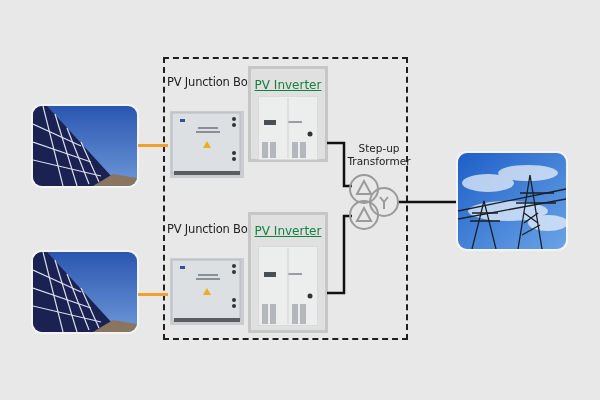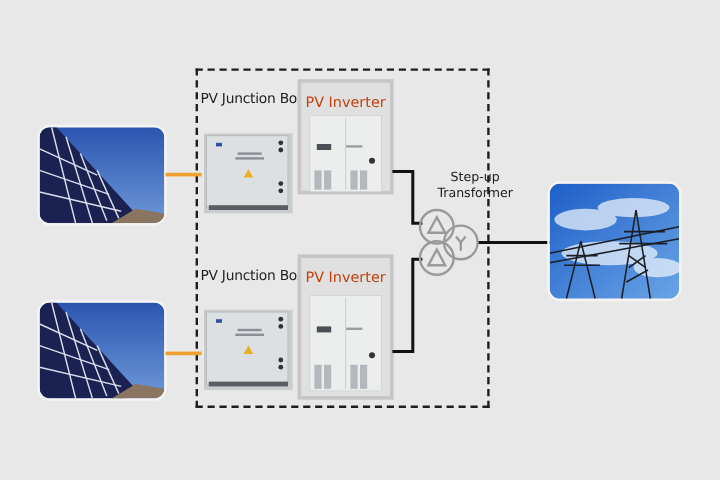--- a/index.html
+++ b/index.html
@@ -2,21 +2,21 @@
 <html><head>
 <meta charset="utf-8">
 <style>
   html, body { margin:0; padding:0; }
   body { width:600px; height:400px; background:#e9e8e8; position:relative; overflow:hidden; font-family:"DejaVu Sans", sans-serif; }
   .abs { position:absolute; }
   .dashbox { left:163px; top:57px; width:245px; height:283px; border:2.5px dashed #1e1e1e; box-sizing:border-box; }
   .photo { border-radius:9px; overflow:hidden; box-shadow:0 0 0 2px #f4f4f4; }
   .label { font-size:11.5px; color:#222; white-space:nowrap; letter-spacing:-0.2px; }
   .inv-frame { background:#e0e0e0; border:3px solid #c6c6c6; box-sizing:border-box; }
-  .inv-title { font-size:12px; color:#c2410c; text-align:center; width:100%; }
+  .inv-title { font-size:12px; color:#15803d; text-align:center; width:100%;text-decoration:underline; }
   .orange { background:#f0a030; }
   .tf-label { font-size:10.5px; color:#222; text-align:center; line-height:13px; }
 </style>
 </head>
 <body>
 
 <div class="abs dashbox"></div>
 
 <div class="abs photo" style="left:33px;top:106px;width:104px;height:80px;">
   <svg width="104" height="80" viewBox="0 0 104 80">
@@ -133,21 +133,21 @@
     <line x1="30" y1="2" x2="30" y2="78" stroke="#d0d2d2"></line>
   </svg>
 </div>
 
 <svg class="abs" style="left:0;top:0;" width="600" height="400">
   <polyline points="327,143 344,143 344,186 352,186" fill="none" stroke="#111" stroke-width="2.5"></polyline>
   <polyline points="327,293 344,293 344,216 352,216" fill="none" stroke="#111" stroke-width="2.5"></polyline>
   <line x1="398" y1="202" x2="458" y2="202" stroke="#111" stroke-width="2.5"></line>
 </svg>
 
-<div class="abs tf-label" style="left:361px;top:142px;width:70px;">
+<div class="abs tf-label" style="left:344px;top:142px;width:70px;">
   <div>Step-up</div>
   <div>Transformer</div>
 </div>
 <svg class="abs" style="left:344px;top:172px;" width="60" height="62" viewBox="0 0 60 62">
   <g fill="none" stroke="#9a9a9a" stroke-width="2">
     <circle cx="20" cy="17" r="14"></circle>
     <circle cx="20" cy="43" r="14"></circle>
     <circle cx="40" cy="30" r="14"></circle>
     <polygon points="20,9 13,22 27,22"></polygon>
     <polygon points="20,36 13,49 27,49"></polygon>

